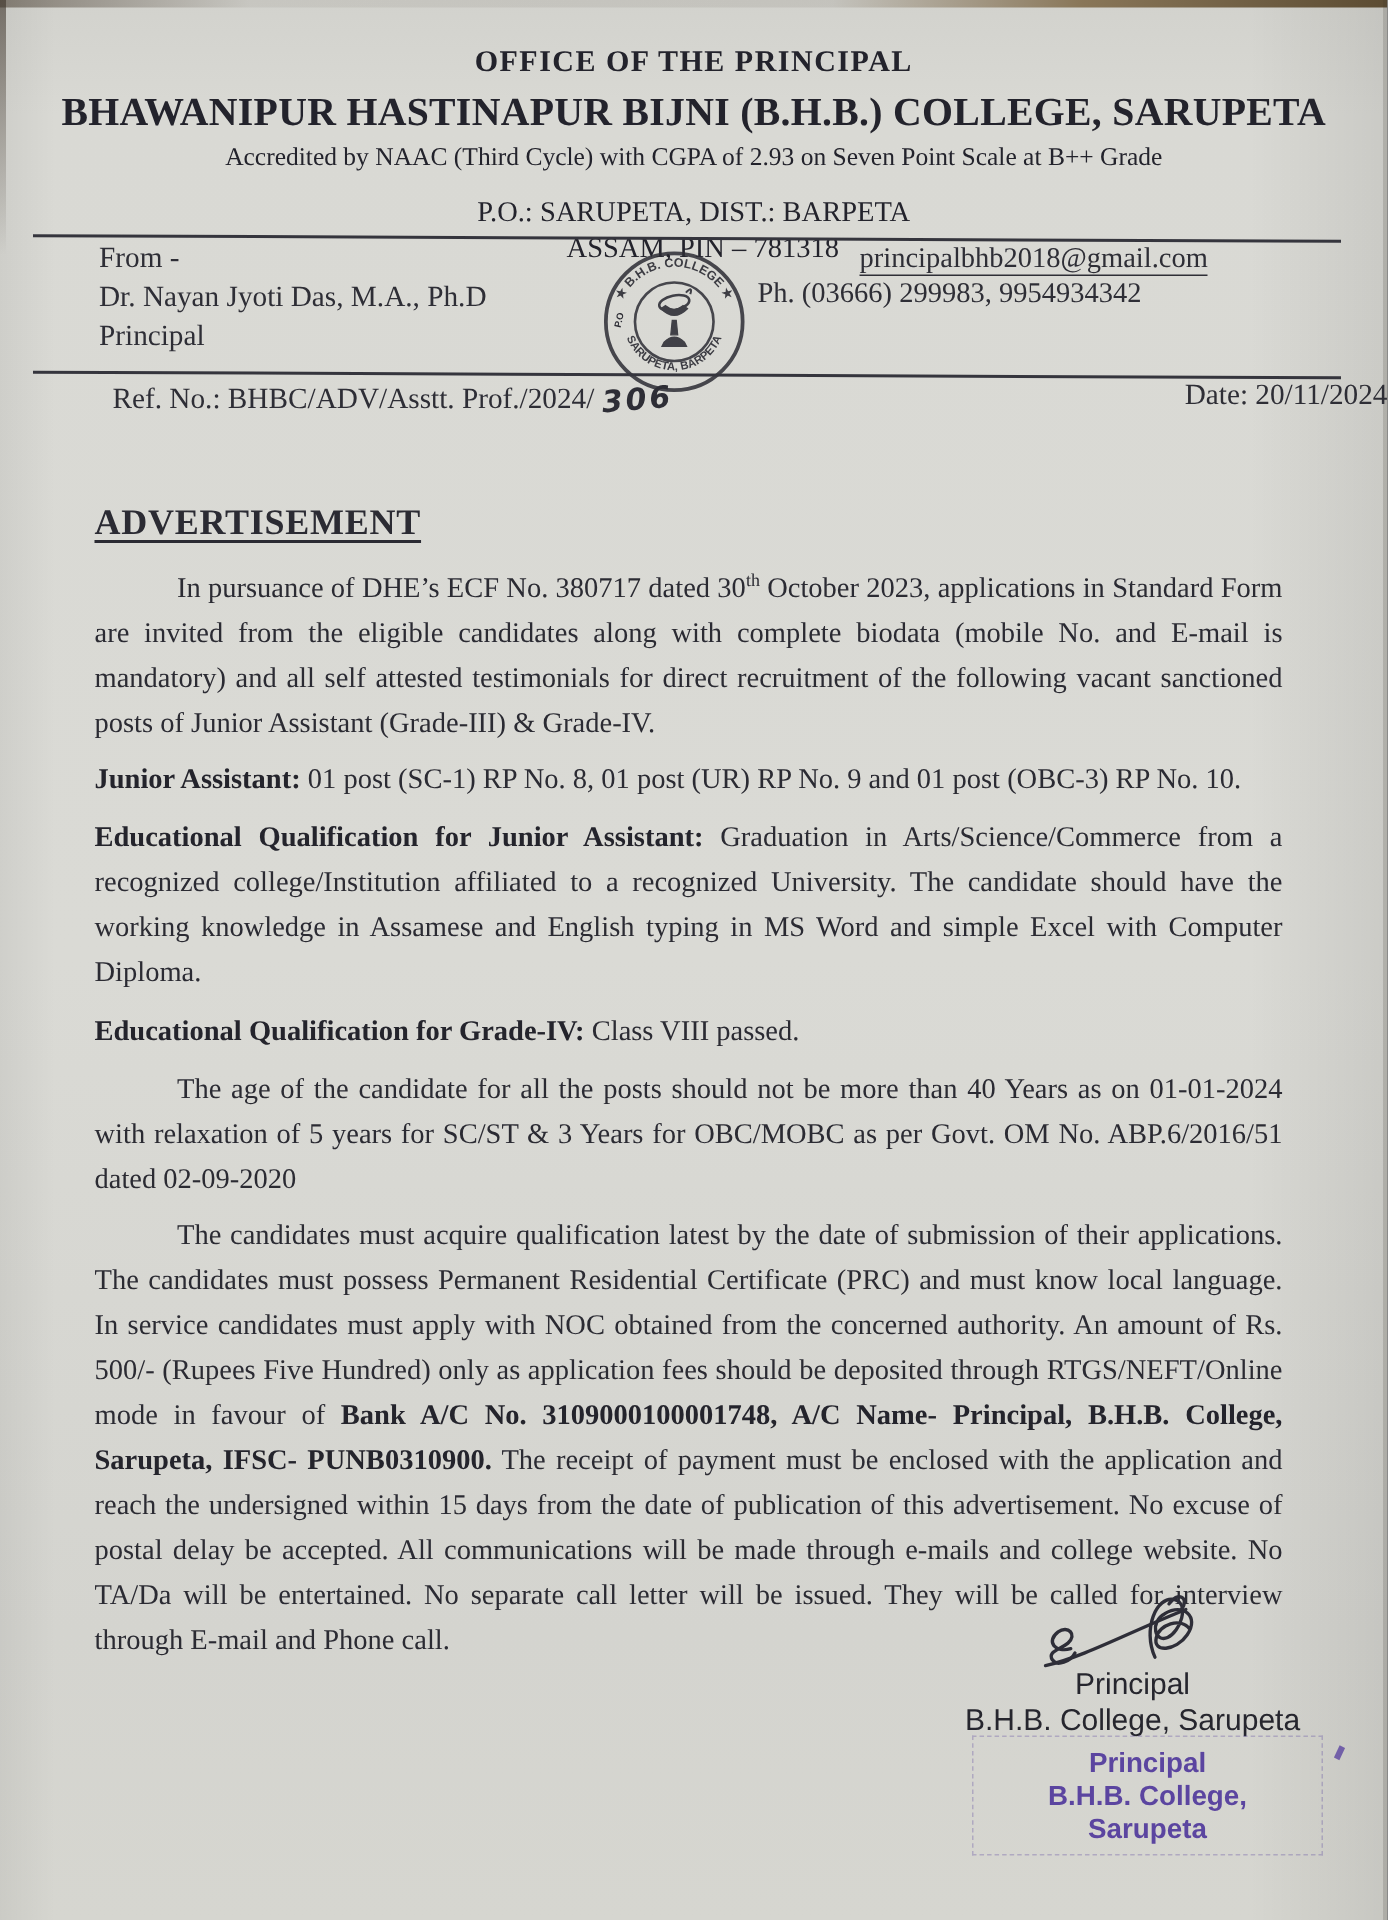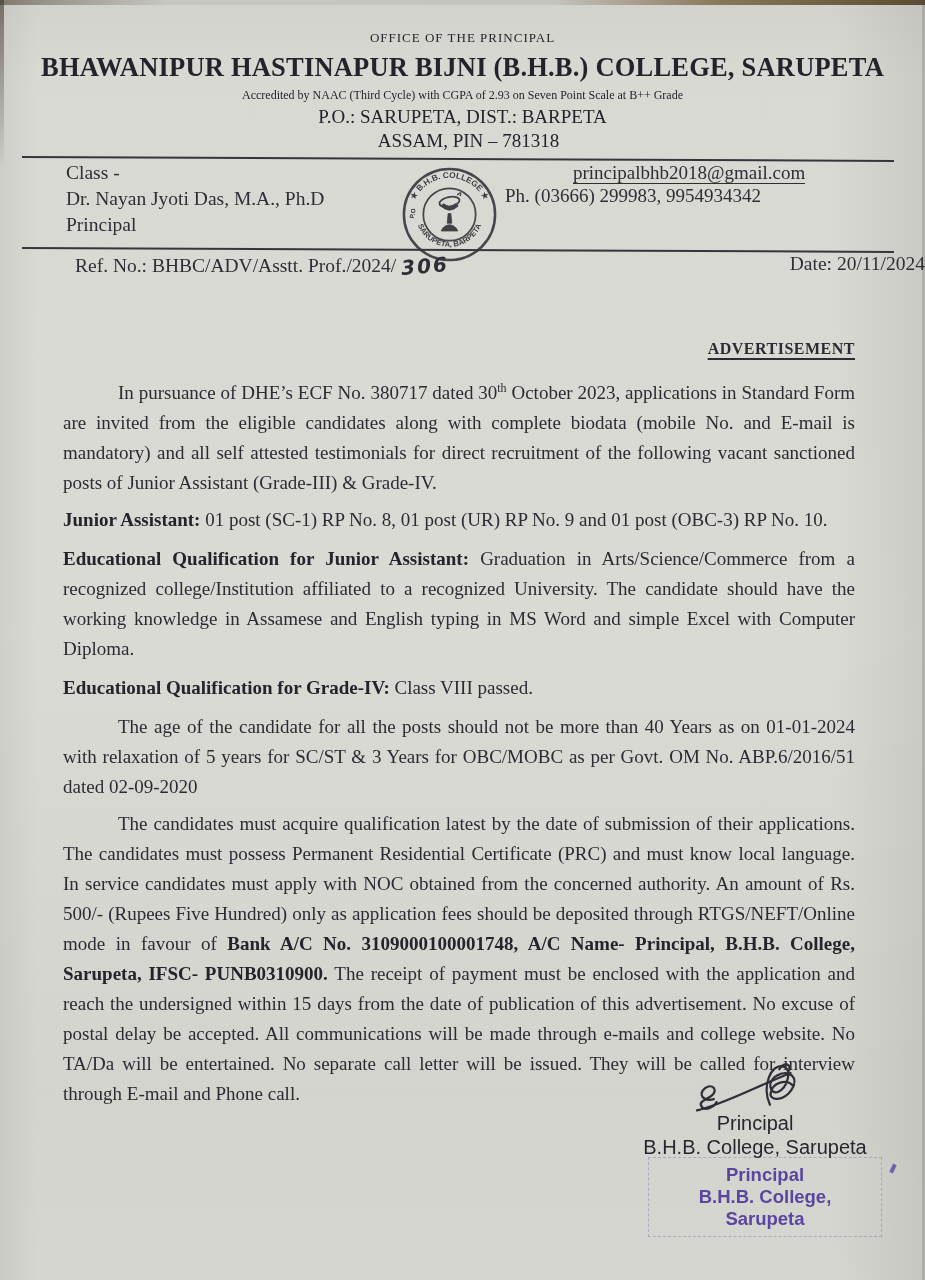--- a/index.html
+++ b/index.html
@@ -11,44 +11,44 @@
     font-family:"Liberation Serif", serif;color:#2e2e36;
   }
   
   .edge-top{position:absolute;left:0;top:0;width:925px;height:5px;
     background:linear-gradient(90deg, rgba(70,58,45,0.55) 0%, rgba(70,58,45,0.08) 18%, rgba(70,58,45,0.10) 60%, rgba(124,102,68,0.85) 78%, rgba(86,69,43,0.95) 100%);}
   .edge-left{position:absolute;left:0;top:0;width:4px;height:170px;
     background:linear-gradient(180deg, rgba(60,50,40,0.6), rgba(60,50,40,0));}
   .edge-right{position:absolute;right:0;top:0;width:3px;height:1280px;background:rgba(60,55,45,0.18);}
 
   .letterhead{position:absolute;left:0;top:30px;width:100%;text-align:center;color:#23232c;}
-  .office{font-size:13px;font-weight:normal;letter-spacing:1px;}
+  .office{font-size:20px;font-weight:bold;letter-spacing:1px;}
   .college{font-size:26.5px;font-weight:bold;margin-top:6px;letter-spacing:0.2px;}
-  .accr{font-size:12px;margin-top:5px;}
-  .po{font-size:19px;margin-top:3px;}
+  .accr{font-size:17px;margin-top:5px;}
+  .po{font-size:19px;margin-top:16px;}
   .state{font-size:19px;margin-top:2px;padding-left:12px;}
 
   .rule{position:absolute;left:22px;width:872px;height:2px;background:#35353d;transform:rotate(0.25deg);}
   .rule1{top:158px;}
   .rule2{top:249px;}
 
   .from-block{position:absolute;left:66px;top:160px;font-size:19.5px;line-height:26px;}
 
   .seal{position:absolute;left:401px;top:166px;}
 
   .contact-block{position:absolute;left:505px;top:161px;width:400px;font-size:19px;line-height:23px;}
   .email2{margin-left:68px;border-bottom:1.5px solid #2e2e36;display:inline-block;line-height:20px;}
 
   .ref-row{position:absolute;left:0;top:253px;width:925px;display:flex;justify-content:space-between;font-size:19.5px;}
   .ref-left{padding-left:75px;}
   .ref-date{}
   .hand{display:inline-block;font-family:"DejaVu Sans", sans-serif;font-style:italic;font-weight:bold;font-size:20px;transform:rotate(-5deg) translateY(1px);letter-spacing:2px;}
 
   .docbody{position:absolute;left:63px;top:334px;width:792px;font-size:19px;line-height:30px;text-align:justify;color:#2b2b33;}
-  .adv{text-align:right;font-weight:bold;font-size:16px;letter-spacing:0.5px;text-decoration:underline;text-decoration-thickness:2px;text-underline-offset:4px;margin-bottom:14px;}
+  .adv{text-align:left;font-weight:bold;font-size:24px;letter-spacing:0.5px;text-decoration:underline;text-decoration-thickness:2px;text-underline-offset:4px;margin-bottom:14px;}
   .docbody p{margin:0 0 7px 0;}
   .docbody p.gap{margin-bottom:9px;}
   .indent{text-indent:55px;}
   sup{font-size:12px;line-height:0;}
   b{color:#24242c;}
 
   .sig-block{position:absolute;left:635px;top:1058px;width:240px;text-align:center;font-family:"Liberation Sans", sans-serif;color:#26262e;}
   .sig-scribble{display:block;margin:0 auto -4px auto;}
   .sig-title{font-size:20px;margin-top:0;}
   .sig-org{font-size:20px;margin-top:1px;}
@@ -73,21 +73,21 @@
     <div class="office">OFFICE OF THE PRINCIPAL</div>
     <div class="college">BHAWANIPUR HASTINAPUR BIJNI (B.H.B.) COLLEGE, SARUPETA</div>
     <div class="accr">Accredited by NAAC (Third Cycle) with CGPA of 2.93 on Seven Point Scale at B++ Grade</div>
     <div class="po">P.O.: SARUPETA, DIST.: BARPETA</div>
     <div class="state">ASSAM, PIN – 781318</div>
   </header>
 
   <div class="rule rule1"></div>
 
   <div class="from-block">
-    <div>Class -</div>
+    <div>From -</div>
     <div>Dr. Nayan Jyoti Das, M.A., Ph.D</div>
     <div>Principal</div>
   </div>
 
   <svg class="seal" width="97" height="97" viewBox="0 0 100 100">
     <defs>
       <path id="arcTop" d="M 11,58 A 39.5,39.5 0 1 1 89,58" fill="none"></path>
       <path id="arcBottom" d="M 17,60 A 35,35 0 0 0 83,60" fill="none"></path>
     </defs>
     <circle cx="50" cy="50" r="47" fill="none" stroke="#2c2c34" stroke-width="2.6" opacity="0.85"></circle>

